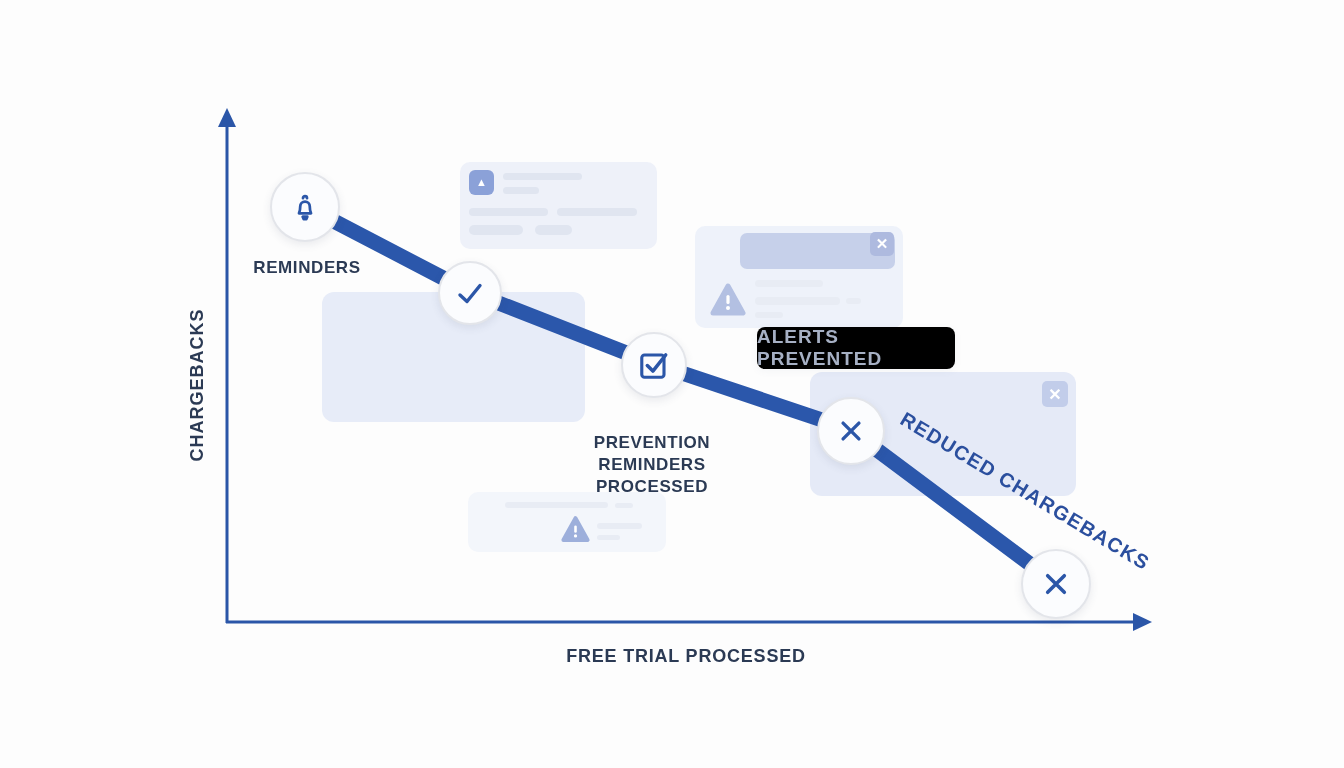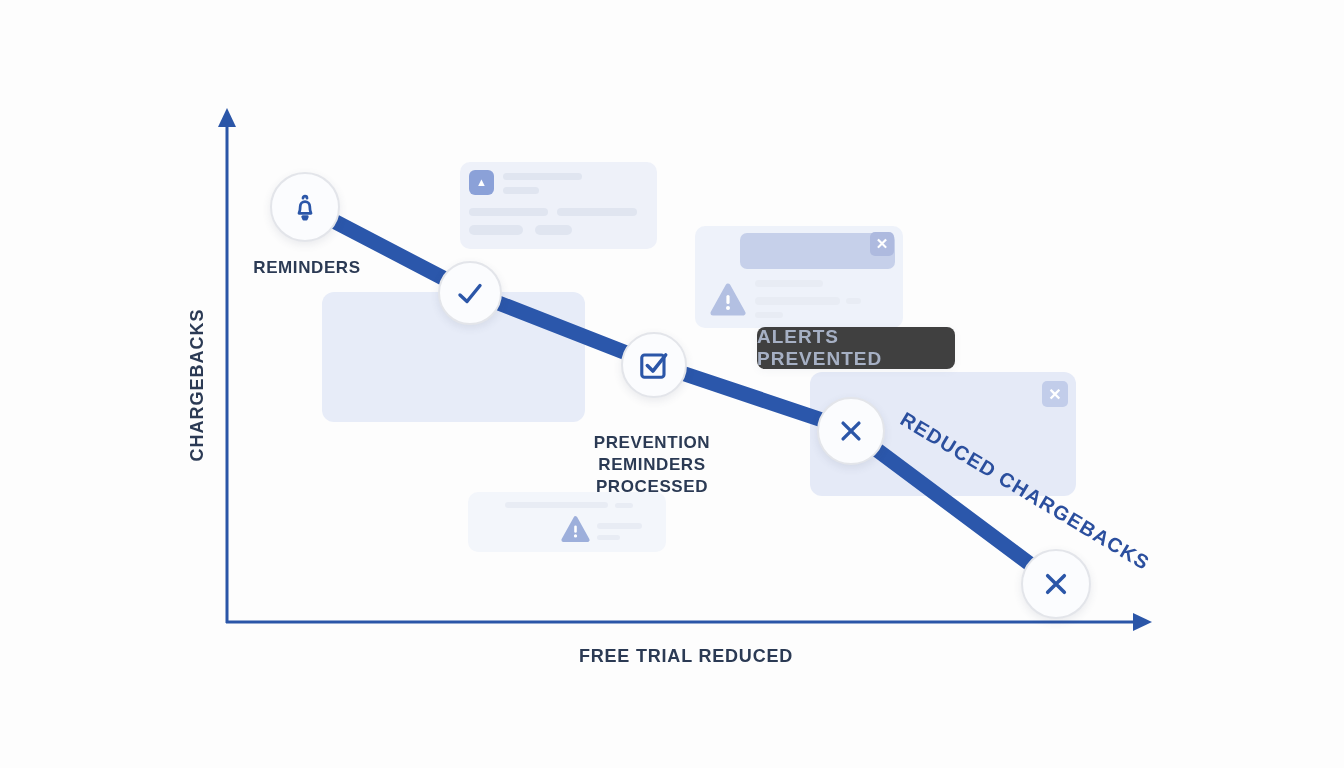--- a/index.html
+++ b/index.html
@@ -29,21 +29,21 @@
   .close-btn{
     position:absolute;border-radius:5px;display:flex;align-items:center;justify-content:center;
     color:#ffffff;font-weight:700;
   }
   .card-c .close-btn{right:9px;top:6px;width:24px;height:24px;background:#aebadf;font-size:15px;}
   .card-d .close-btn{right:8px;top:9px;width:26px;height:26px;background:#c2cdea;font-size:16px;}
   .ghost-tri{position:absolute;}
   
   .alerts-badge{
     position:absolute;left:757px;top:327px;width:198px;height:42px;
-    background:#404040;border-radius:8px;box-shadow:0 2px 8px rgba(80,95,130,0.06);
+    background:#000000;border-radius:8px;box-shadow:0 2px 8px rgba(80,95,130,0.06);
     display:flex;align-items:center;justify-content:flex-end;
     color:#a6b0c4;font-size:19px;font-weight:700;letter-spacing:1px;
   }
   
   .layer{position:absolute;left:0;top:0;width:1344px;height:768px;pointer-events:none;}
   
   .node{
     position:absolute;border-radius:50%;
     background:#fbfcfe;border:2px solid #e3e5ea;
     box-shadow:0 3px 9px rgba(60,70,100,0.10);
@@ -177,19 +177,19 @@
 
   <div class="lbl lbl-prevention">
     <div>PREVENTION</div>
     <div>REMINDERS</div>
     <div>PROCESSED</div>
   </div>
 
 
   <div class="lbl-reduced">REDUCED CHARGEBACKS</div>
 
-  <div class="lbl lbl-xaxis">FREE TRIAL REDUCED</div>
+  <div class="lbl lbl-xaxis">FREE TRIAL PROCESSED</div>
 
   <div class="lbl-yaxis">
     <span>CHARGEBACKS</span>
   </div>
 
 </div>
 
 </body></html>

